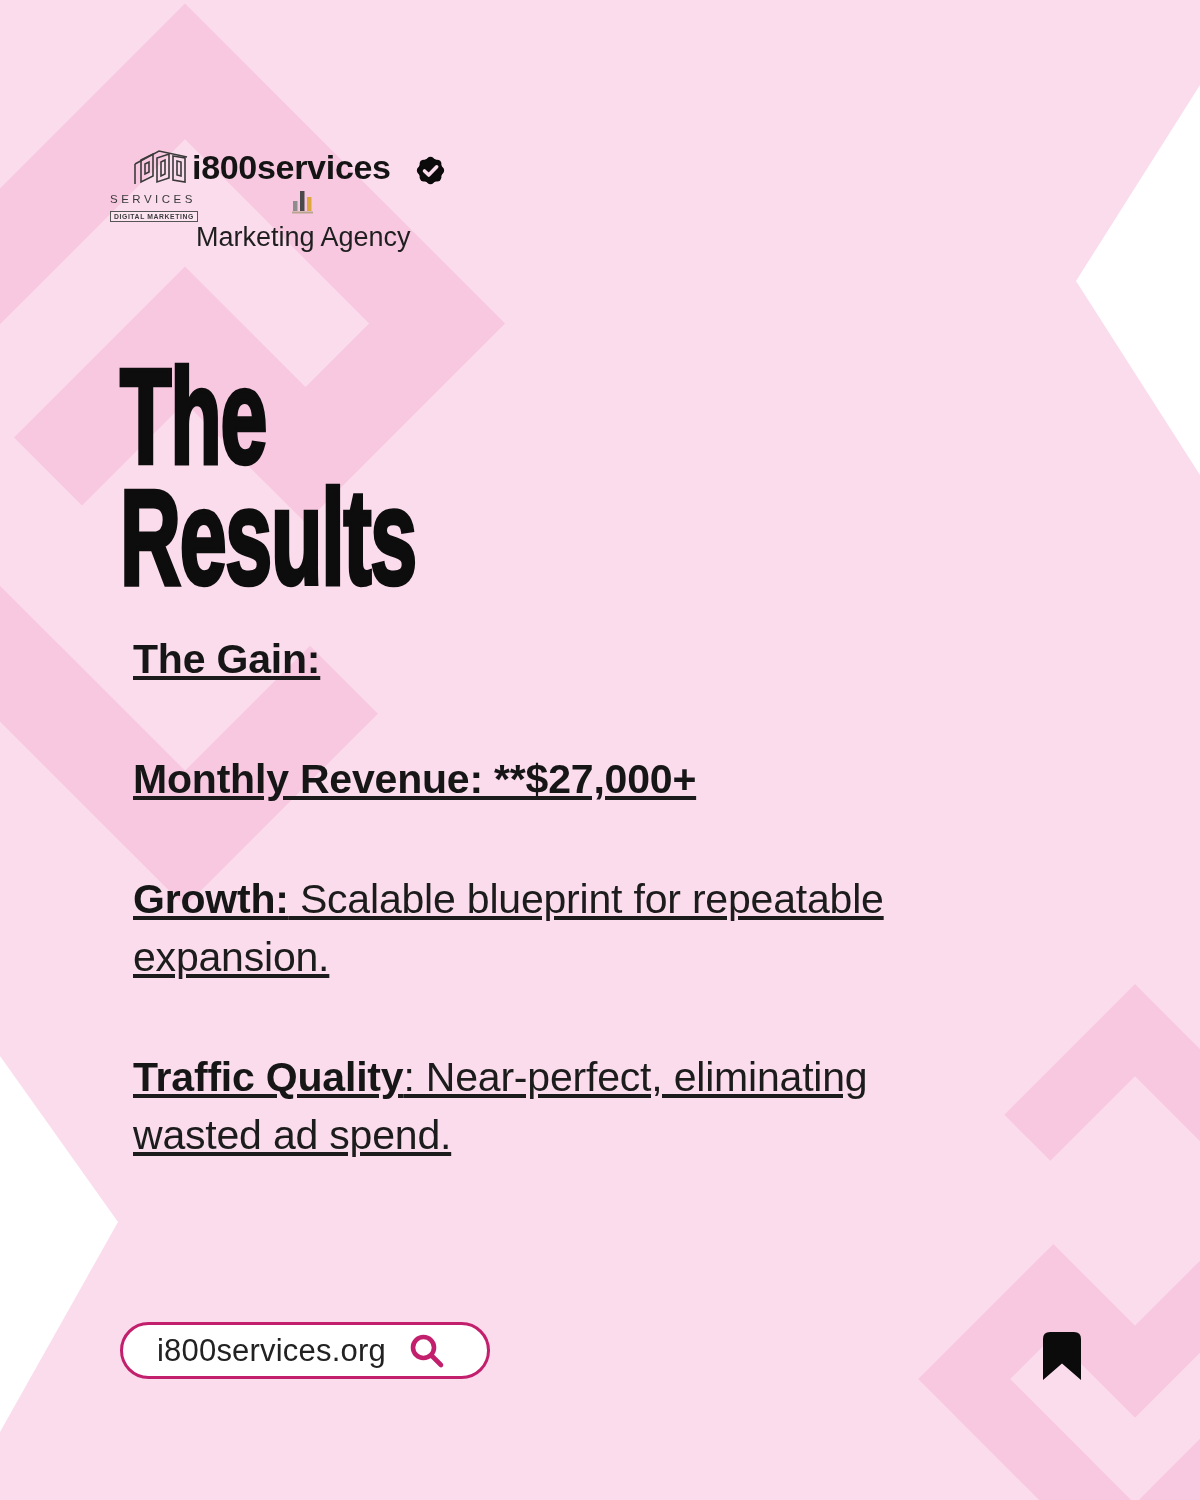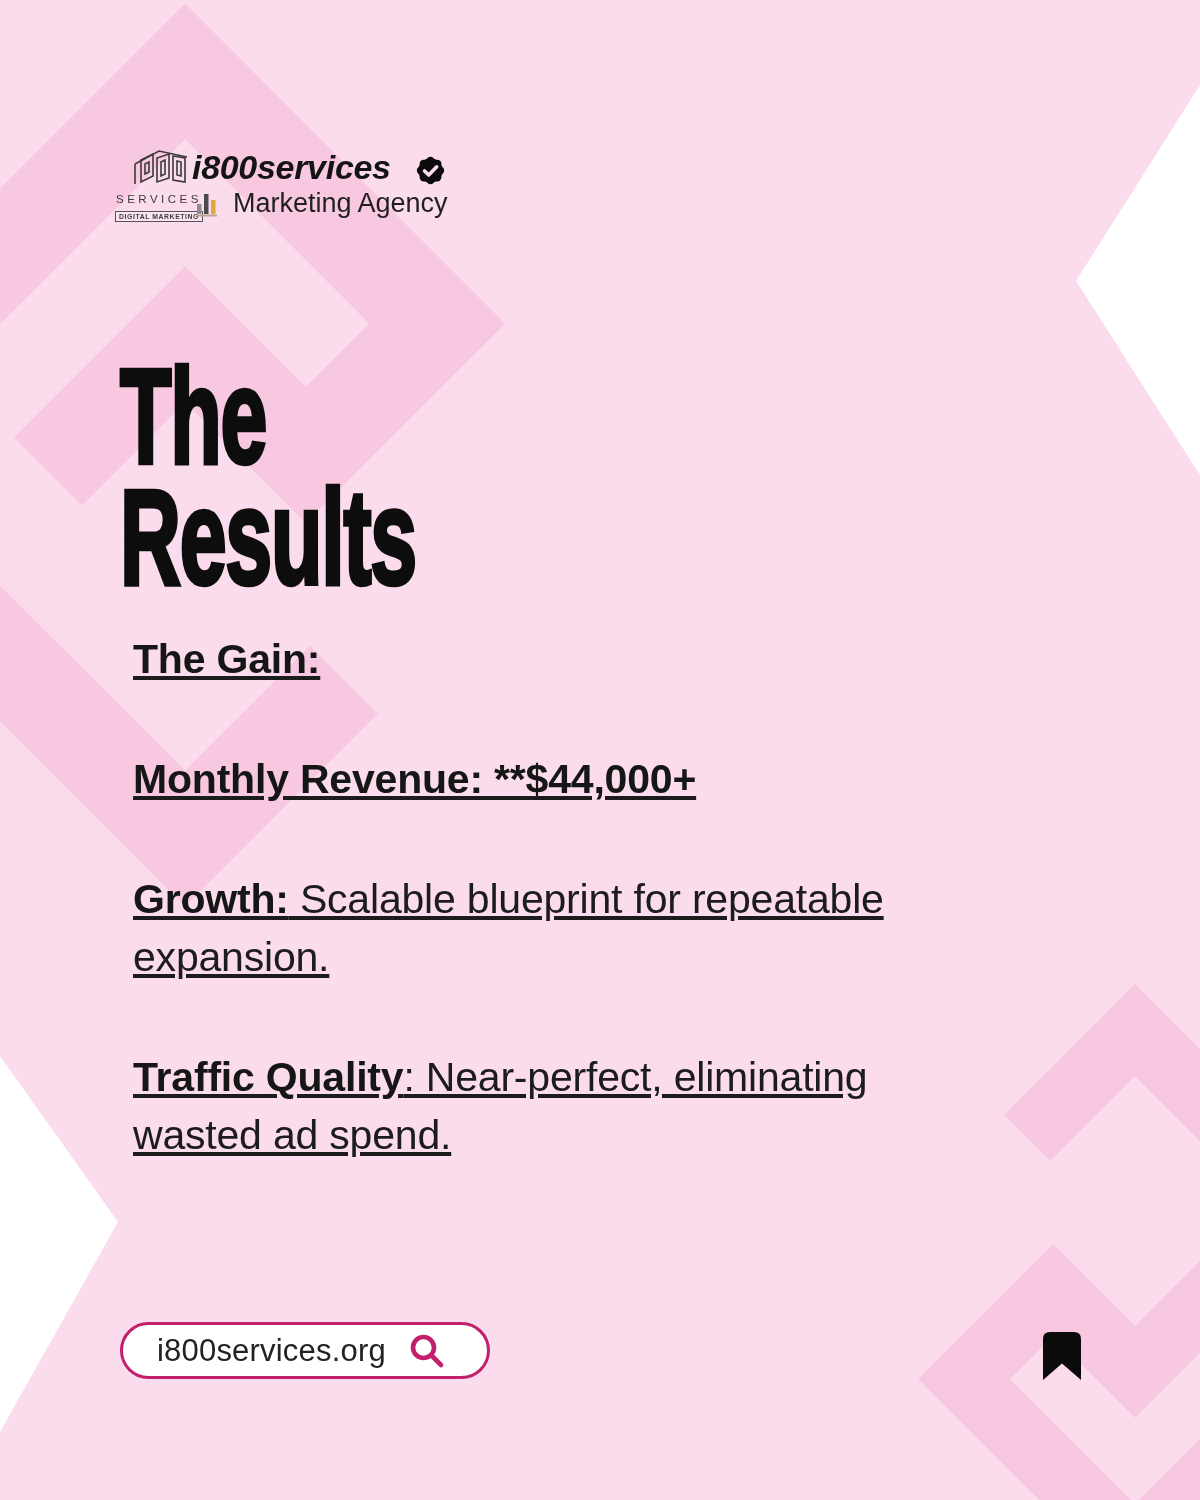--- a/index.html
+++ b/index.html
@@ -9,28 +9,28 @@
     background:#FBDCEC;
     overflow:hidden;
     font-family:"Liberation Sans", sans-serif;
     color:#1c1c1c;
   }
   svg{display:block;}
   .bg-layer{position:absolute;inset:0;}
 
   
   .header{position:absolute;left:110px;top:148px;width:520px;height:85px;}
-  .brand-logo{position:absolute;left:0;top:2px;width:98px;text-align:center;}
+  .brand-logo{position:absolute;left:0;top:2px;width:98px;text-align:left;}
   .brand-logo .glyph{margin:0 auto;}
   .brand-logo .svc{font-size:11.5px;letter-spacing:3.5px;color:#3a3a3a;margin-top:1px;}
   .brand-logo .dm{font-size:6.8px;font-weight:700;letter-spacing:0.6px;color:#3a3a3a;
       border:1px solid #555;padding:1px 3px;margin-top:2px;display:inline-block;background:rgba(255,255,255,.25);}
-  .username{position:absolute;left:82px;top:0;font-size:34px;font-weight:700;color:#141414;letter-spacing:-0.3px;font-style:italic;}
+  .username{position:absolute;left:82px;top:0;font-size:34px;font-weight:700;color:#141414;letter-spacing:-0.3px;}
   .badge{position:absolute;left:306px;top:8px;}
-  .subline{position:absolute;left:86px;top:40px;display:flex;align-items:center;gap:14px;}
+  .subline{position:absolute;left:86px;top:40px;display:flex;align-items:center;gap:8px;flex-direction:column;}
   .subline .cat{font-size:27px;color:#1f1f1f;}
 
   
   .title{
     position:absolute;left:120px;top:356px;
     font-size:136px;font-weight:700;color:#0d0d0d;
     line-height:121px;letter-spacing:-2px;
     -webkit-text-stroke:4.5px #0d0d0d;
     transform:scaleX(0.62);transform-origin:left top;
     white-space:nowrap;
@@ -120,21 +120,21 @@
   <div class="title">
     <div>The</div>
     <div>Results</div>
   </div>
 
   <div class="body-text">
       <div class="para">
         <div class="line"><b>The Gain:</b></div>
       </div>
       <div class="para">
-        <div class="line"><b>Monthly Revenue: **$44,000+</b></div>
+        <div class="line"><b>Monthly Revenue: **$27,000+</b></div>
       </div>
       <div class="para">
         <div class="line"><b>Growth:</b> Scalable blueprint for repeatable</div>
         <div class="line">expansion.</div>
       </div>
       <div class="para">
         <div class="line"><b>Traffic Quality</b>: Near-perfect, eliminating</div>
         <div class="line">wasted ad spend.</div>
       </div>
     </div>

